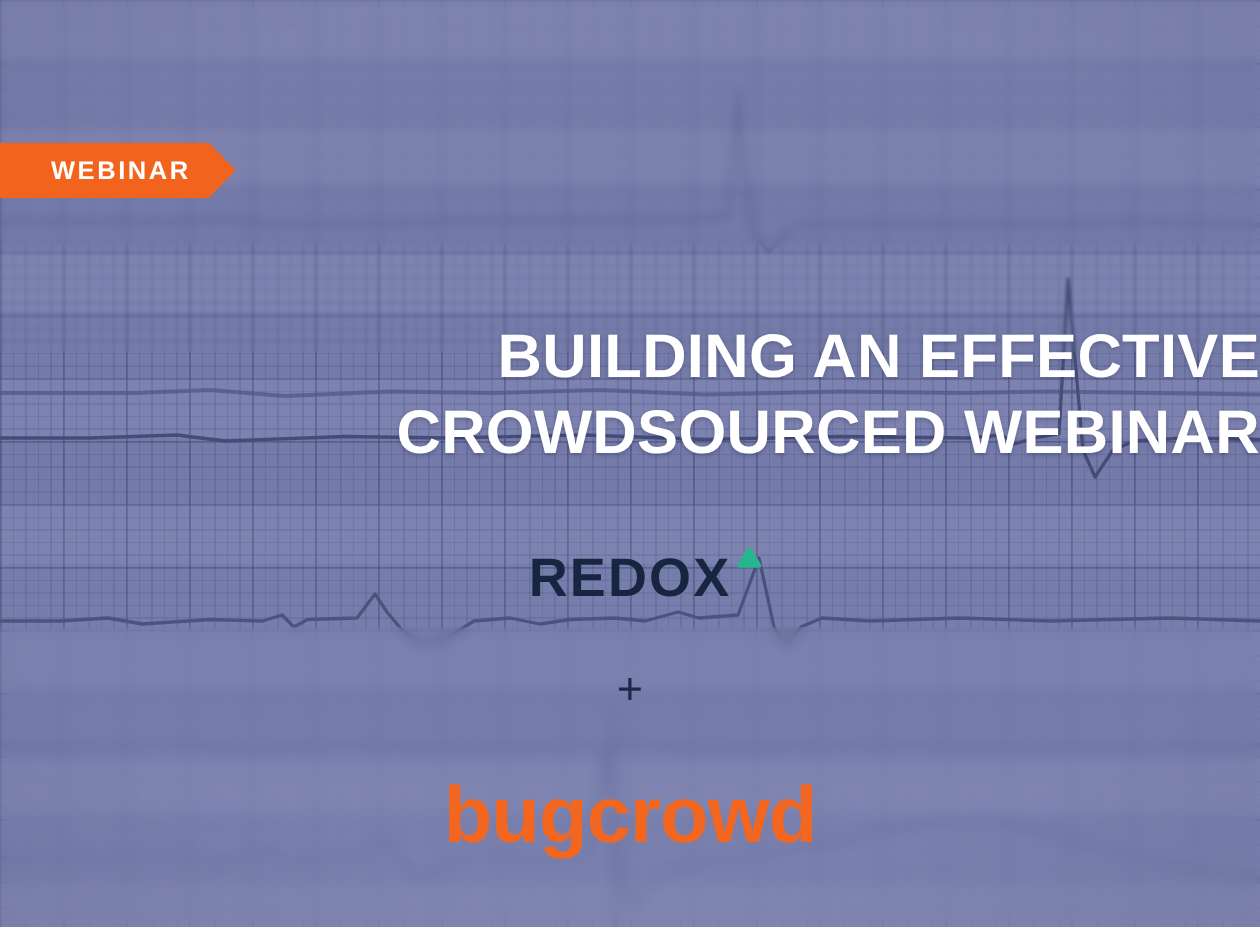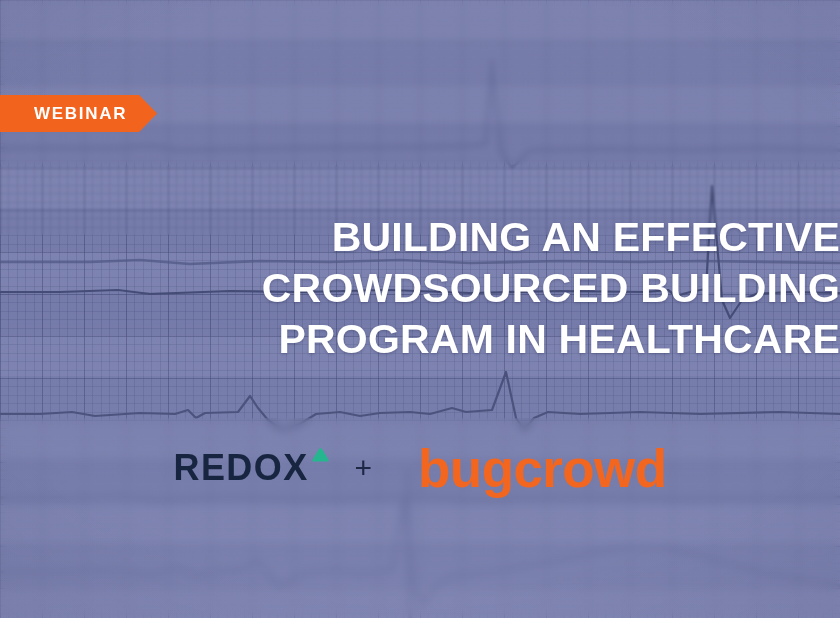--- a/index.html
+++ b/index.html
@@ -142,20 +142,21 @@
   .logos {
     position: absolute;
     left: 0;
     right: 0;
     top: 443px;
     height: 50px;
     display: flex;
     align-items: center;
     justify-content: center;
     gap: 42px;
+    flex-direction: column;
   }
   .redox {
     position: relative;
     display: inline-block;
     color: #182540;
     font-size: 36px;
     font-weight: bold;
     letter-spacing: 1.4px;
     line-height: 1;
   }
@@ -224,22 +225,21 @@
   <div class="blur-bottom"></div>
   <div class="tint"></div>
   <div class="vignette"></div>
 
   <div class="badge">
     <span>WEBINAR</span>
   </div>
 
   <div class="title">
     <span class="line">BUILDING AN EFFECTIVE</span>
-    <span class="line">CROWDSOURCED BUILDING</span>
-    <span class="line">PROGRAM IN HEALTHCARE</span>
+    <span class="line">CROWDSOURCED WEBINAR</span>
   </div>
 
   <div class="logos">
 
     <span class="redox">
       <span>REDOX</span>
       <svg class="redox-mark" viewBox="0 0 20 16">
         <path d="M10 1.2 C11 1.2 11.6 1.9 12.2 2.8 L18.4 13.2
                  C19.1 14.4 18.6 15.4 17.3 15.4 L2.7 15.4
                  C1.4 15.4 0.9 14.4 1.6 13.2 L7.8 2.8

